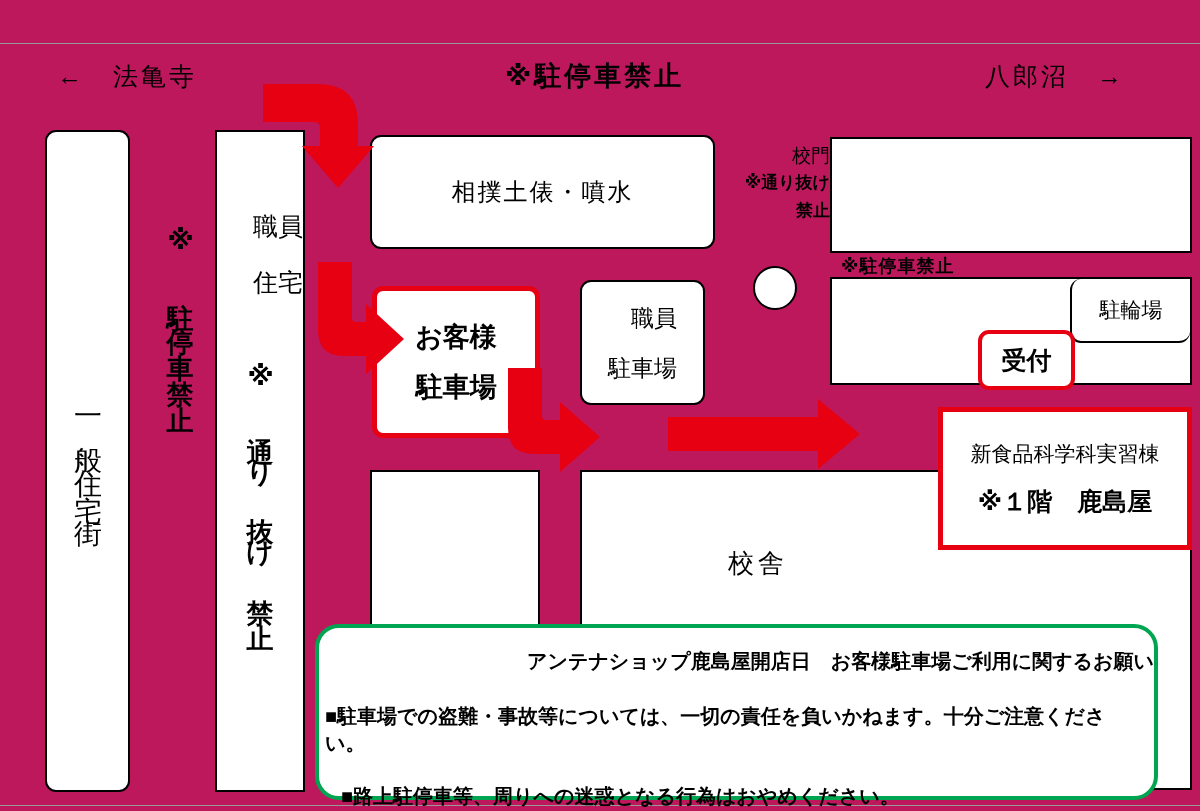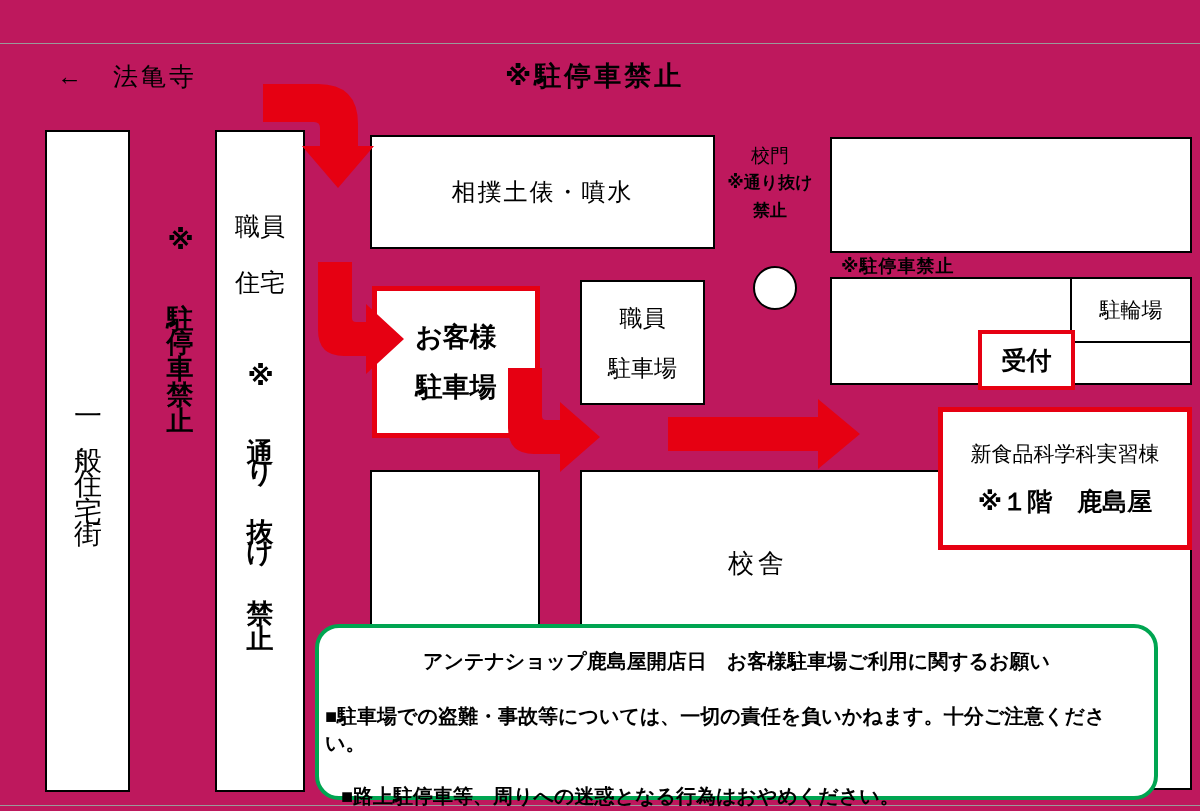--- a/index.html
+++ b/index.html
@@ -3,41 +3,42 @@
 <meta charset="utf-8">
 <style>
   html,body { margin:0; padding:0; background:#ffffff; }
   body { width:1200px; height:811px; position:relative; color:#000;
          font-family:"Liberation Sans","DejaVu Sans",sans-serif; }
   .canvas { position:relative; width:1200px; height:811px; background:#be185d; overflow:hidden; }
   .hline  { position:absolute; left:0; width:1200px; height:1px; background:var(--line,#9a9a9a); }
   .lbl    { position:absolute; white-space:nowrap; }
   .hdr    { font-size:25px; letter-spacing:3px; }
   .bold   { font-weight:bold; }
-  .center { text-align:center; }
+  .center { text-align:right; }
   .pre    { white-space:pre-line; }
-  .flexc  { display:flex; align-items:center; justify-content:center; }
+  .flexc  { display:flex; align-items:center; justify-content:center;border-radius:11px; }
   .box    { position:absolute; border:2.5px solid #000; background:#fff; box-sizing:border-box; }
   .redbox { position:absolute; border:5px solid var(--red,#e60012); background:#fff; box-sizing:border-box; }
   .vtext  { writing-mode:vertical-rl; text-orientation:upright; }
   .notice { position:absolute; border:4px solid var(--green,#00a551); border-radius:24px;
             background:#fff; box-sizing:border-box; }
   .arrows { position:absolute; left:0; top:0; z-index:9; pointer-events:none; }
   .arrows path { fill:var(--red,#e60012); }
 </style>
 </head>
 <body>
 
 <div class="canvas">
 
   <div class="hline" style="top:43px"></div>
   <div class="hline" style="top:805px"></div>
 
   <div class="lbl hdr" style="left:57px;top:60px">←　法亀寺</div>
   <div class="lbl hdr bold" style="left:505px;top:58px;font-size:27px">※駐停車禁止</div>
+  <div class="lbl hdr" style="left:985px;top:60px">八郎沼　→</div>
 
   <div class="box flexc" style="left:45px;top:130px;width:85px;height:662px">
     <span class="vtext" style="font-size:28px;letter-spacing:24px">一般住宅街</span>
   </div>
 
   <div class="vtext bold" style="position:absolute;left:162px;top:224px;font-size:27px;letter-spacing:26px">※駐停車禁止</div>
 
   <div class="box" style="left:215px;top:130px;width:90px;height:662px">
     <div class="pre center" style="position:absolute;top:66px;left:0;right:0;font-size:25px;line-height:56px">職員
 住宅</div>

